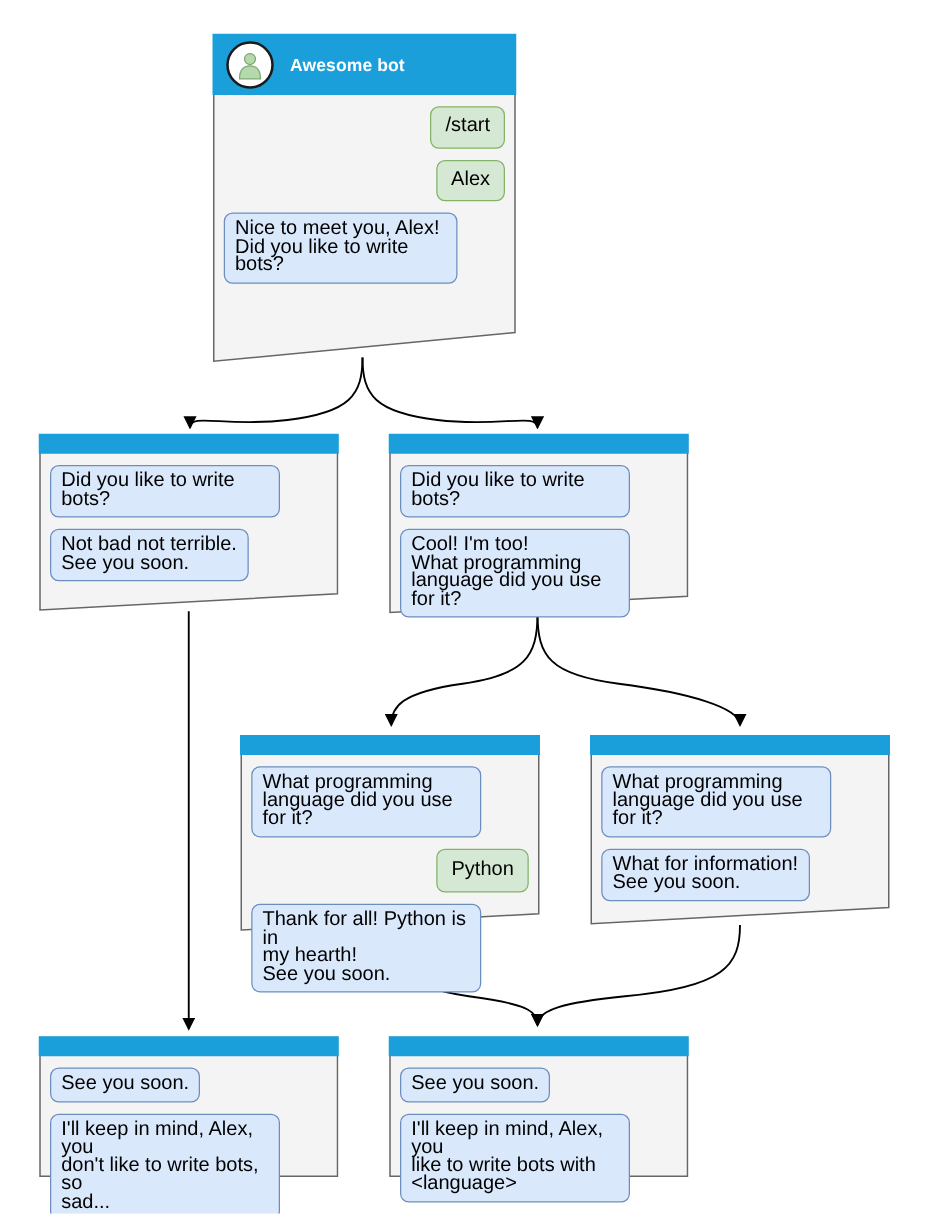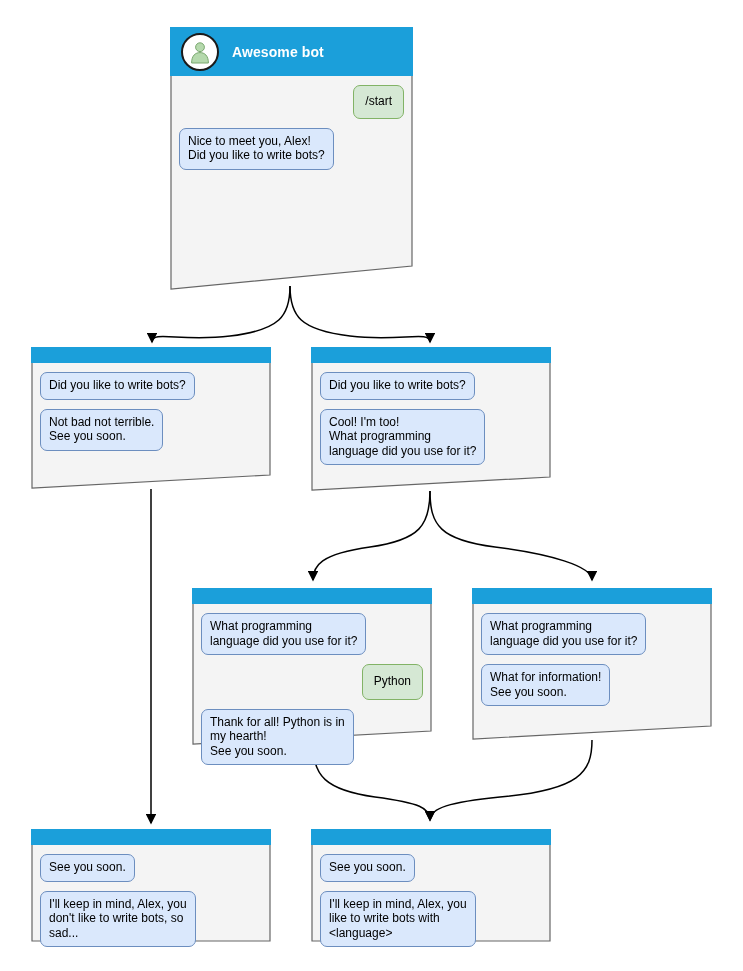--- a/index.html
+++ b/index.html
@@ -79,21 +79,21 @@
   }
   .msg-row {
     display: flex;
     margin-bottom: 9px;
   }
   .msg-row.bot { justify-content: flex-start; }
   .msg-row.user { justify-content: flex-end; }
   .bubble {
     border-radius: 7px;
     padding: 5px 8px 6px 8px;
-    font-size: 12px;
+    font-size: 16px;
     line-height: 14.5px;
     color: #000000;
     white-space: pre-line;
     max-width: 83%;
   }
   .bubble.bot {
     background: #dae8fc;
     border: 1px solid #6c8ebf;
   }
   .bubble.user {
@@ -143,20 +143,23 @@
             <circle cx="13" cy="8.2" r="4.4" fill="#b5d9ad" stroke="#7aa86f" stroke-width="1"></circle>
             <path d="M4.6 24 C4.6 16.6 8.4 13.6 13 13.6 C17.6 13.6 21.4 16.6 21.4 24 Z" fill="#b5d9ad" stroke="#7aa86f" stroke-width="1"></path>
           </svg>
         </div>
         <div class="hero-title">Awesome bot</div>
       </div>
       <div class="chat" style="top:49px;">
         <div class="msg-row user">
           <div class="bubble user">/start</div>
         </div>
+        <div class="msg-row user">
+          <div class="bubble user">Alex</div>
+        </div>
         <div class="msg-row bot">
           <div class="bubble bot">Nice to meet you, Alex!
 Did you like to write bots?</div>
         </div>
       </div>
     </div>
   </div>
 
   <div class="node" style="left:31px; top:347px; width:240px; height:142px;">
     <svg class="node-skin" viewBox="0 0 240 142" preserveAspectRatio="none">

